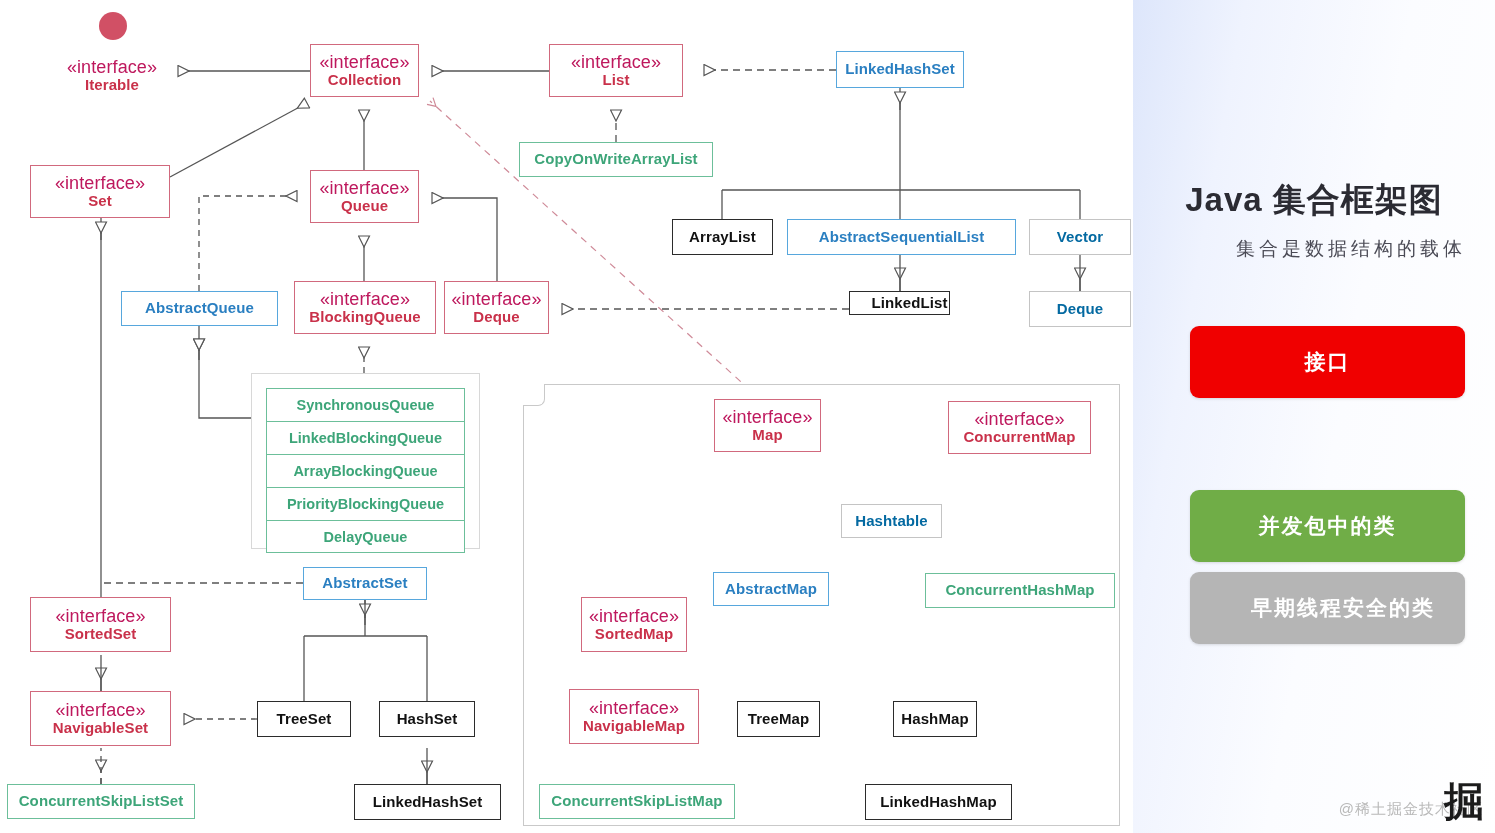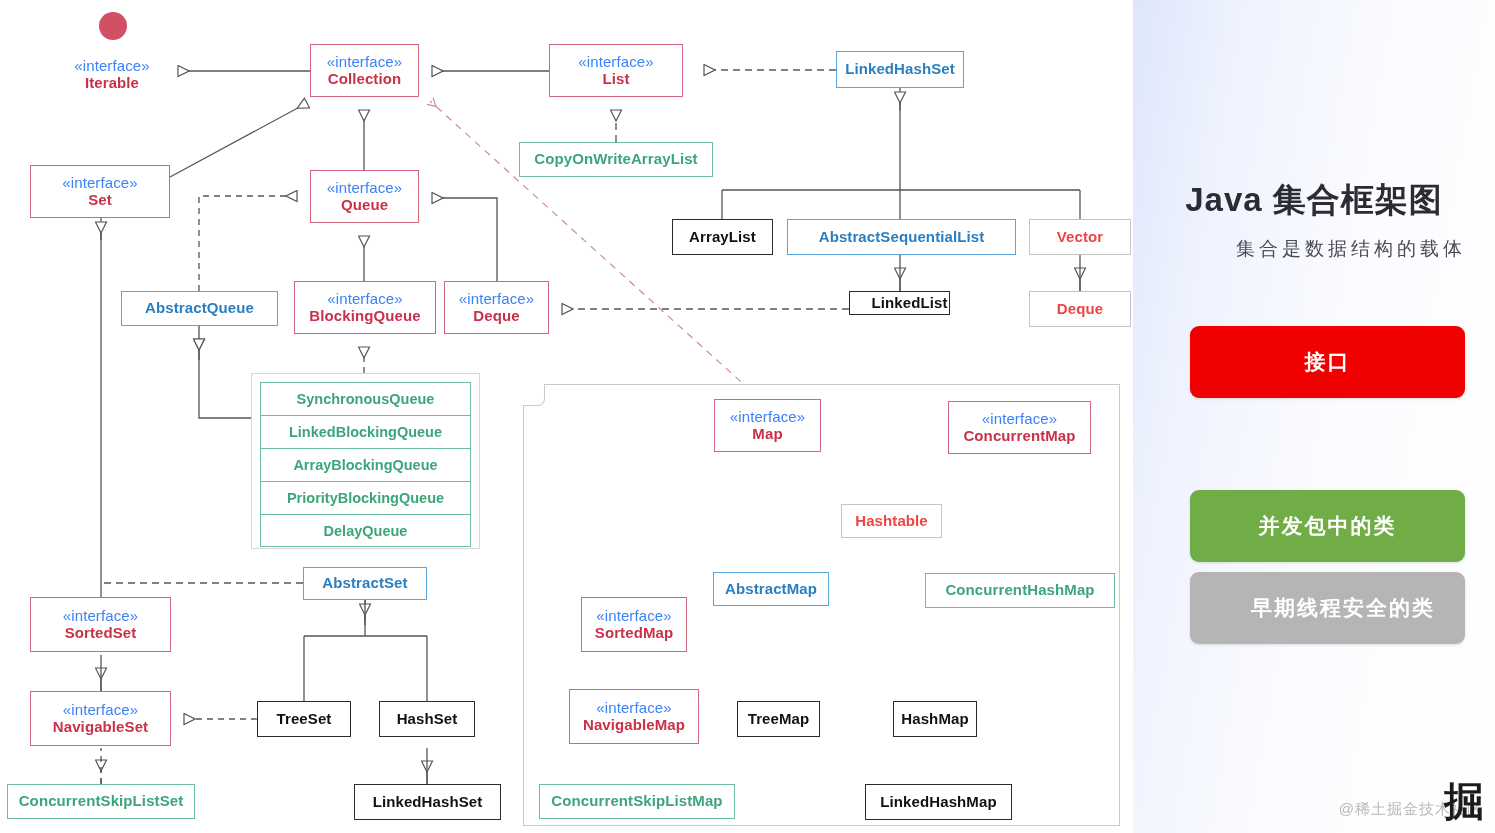--- a/index.html
+++ b/index.html
@@ -26,55 +26,55 @@
   .node {
     position:absolute;
     display:flex; flex-direction:column;
     align-items:center; justify-content:center;
     text-align:center;
     background:#ffffff;
     line-height:1.12;
     white-space:nowrap;
     z-index:5;
   }
-  .stereo { font-size:15px; color:#3b82f6; font-weight:400; letter-spacing:.1px; }
+  .stereo { font-size:18px; color:#be185d; font-weight:400; letter-spacing:.1px; }
   .nname  { font-size:15px; font-weight:bold; letter-spacing:.1px; }
 
   .iface { border:1.6px solid #d1697d; }
   .iface .nname { color:#c9314a; }
 
   .abstract { border:1.6px solid #57a7dd; }
   .abstract .nname { color:#2a7fc1; }
 
   .concur { border:1.4px solid #6cbf9a; }
   .concur .nname { color:#3da579; font-weight:bold; }
 
   .plain { border:1.8px solid #2b2b2b; }
   .plain .nname { color:#111111; }
 
   .legacy { border:1.4px solid #c4c4c4; }
-  .legacy .nname { color:#ef4444; font-weight:bold; }
+  .legacy .nname { color:#0369a1; font-weight:bold; }
 
   .noborder { border:none; background:transparent; }
   .noborder .nname { color:#c9314a; }
 
   
   .red-dot {
     position:absolute;
     width:28px; height:28px; border-radius:50%;
     background:#c9314a; opacity:.85;
     z-index:6;
   }
 
   
   .queue-group {
     position:absolute;
     border:1.4px solid #d8d8d8;
     background:#ffffff;
-    padding:8px;
+    padding:14px;
     z-index:5;
   }
   .queue-group .qrow {
     border:1.2px solid #6cbf9a;
     border-bottom:none;
     height:33px;
     display:flex; align-items:center; justify-content:center;
     font-size:14.5px; font-weight:bold; color:#3da579;
     background:#fff;
   }

